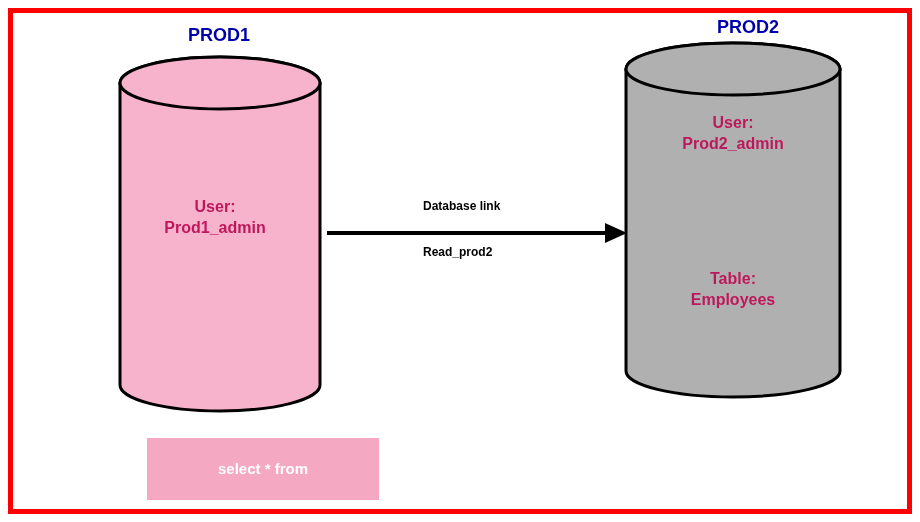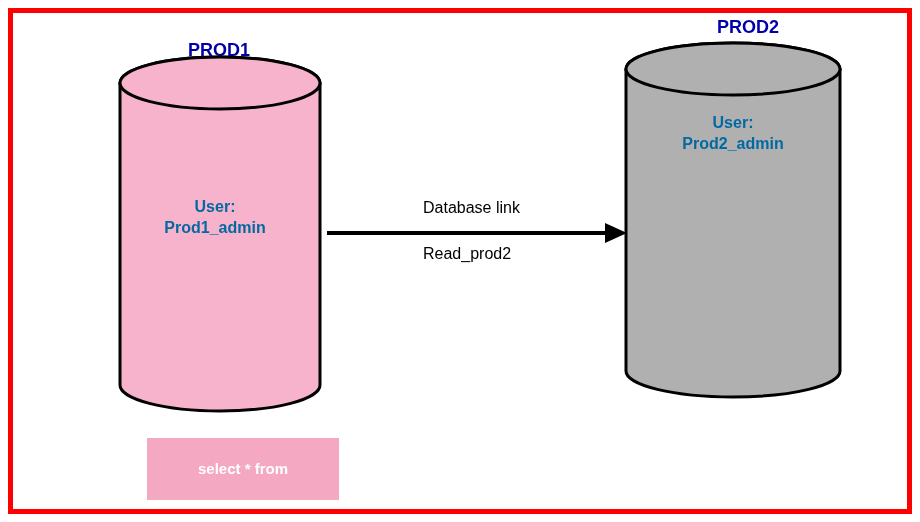--- a/index.html
+++ b/index.html
@@ -18,33 +18,33 @@
       height: 506px;
       border: 5px solid #ff0000;
       background: #fff;
     }
     .db-title {
       position: absolute;
       font-weight: bold;
       font-size: 18px;
       color: #0000aa;
     }
-    .title1 { left: 175px; top: 12px; margin-top: 15px; }
+    .title1 { left: 175px; top: 12px; }
     .title2 { left: 704px; top: 4px; }
 
     .cylinder {
       position: absolute;
     }
     .cyl-svg { display: block; }
     .cyl1 { left: 102px; top: 42px; }
     .cyl2 { left: 608px; top: 28px; }
 
     .cyl-text {
       position: absolute;
-      color: #0369a1;
+      color: #be185d;
       font-weight: bold;
       font-size: 16px;
       text-align: center;
       line-height: 1.3;
       width: 200px;
     }
     .t1-user { left: 102px; top: 184px; }
     .t2-user { left: 620px; top: 100px; }
     .t2-table { left: 620px; top: 256px; }
 
@@ -52,32 +52,32 @@
       position: absolute;
       left: 314px;
       top: 205px;
       width: 300px;
       height: 30px;
     }
     .arrow-svg { display: block; }
 
     .link-label {
       position: absolute;
-      font-weight: normal;
-      font-size: 16px;
+      font-weight: bold;
+      font-size: 12px;
       color: #000;
     }
     .link-top { left: 410px; top: 186px; }
     .link-bot { left: 410px; top: 232px; }
 
     .query-box {
       position: absolute;
       left: 134px;
       top: 425px;
-      width: 192px;
+      width: 232px;
       height: 62px;
       background: #f4a8c2;
       border: 2px solid #f4a8c2;
       display: flex;
       align-items: center;
       justify-content: center;
       text-align: center;
       color: #fff;
       font-weight: bold;
       font-size: 15px;
@@ -112,20 +112,24 @@
       <path d="M 5 28 L 5 330 A 107 26 0 0 0 219 330 L 219 28" fill="#b0b0b0" stroke="#000" stroke-width="3"></path>
       <ellipse cx="112" cy="28" rx="107" ry="26" fill="#b0b0b0" stroke="#000" stroke-width="3"></ellipse>
     </svg>
   </div>
 
   <div class="cyl-text t2-user">
     <span>User:</span><br>
     <span>Prod2_admin</span>
   </div>
 
+  <div class="cyl-text t2-table">
+    <span>Table:</span><br>
+    <span>Employees</span>
+  </div>
 
   <div class="arrow-wrap">
     <svg class="arrow-svg" width="300" height="30" viewBox="0 0 300 30">
       <line x1="0" y1="15" x2="278" y2="15" stroke="#000" stroke-width="4"></line>
       <polygon points="278,5 300,15 278,25" fill="#000"></polygon>
     </svg>
   </div>
 
   <div class="link-label link-top">Database link</div>
   <div class="link-label link-bot">Read_prod2</div>

